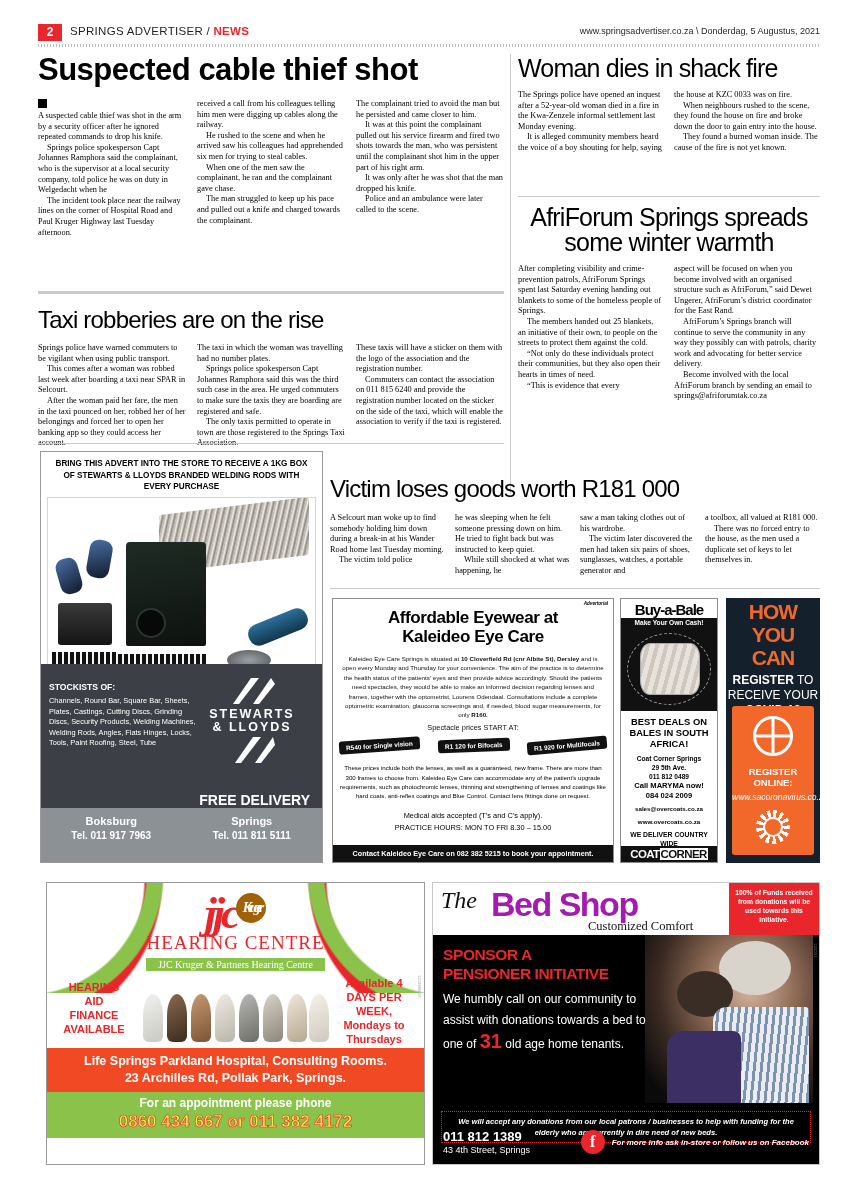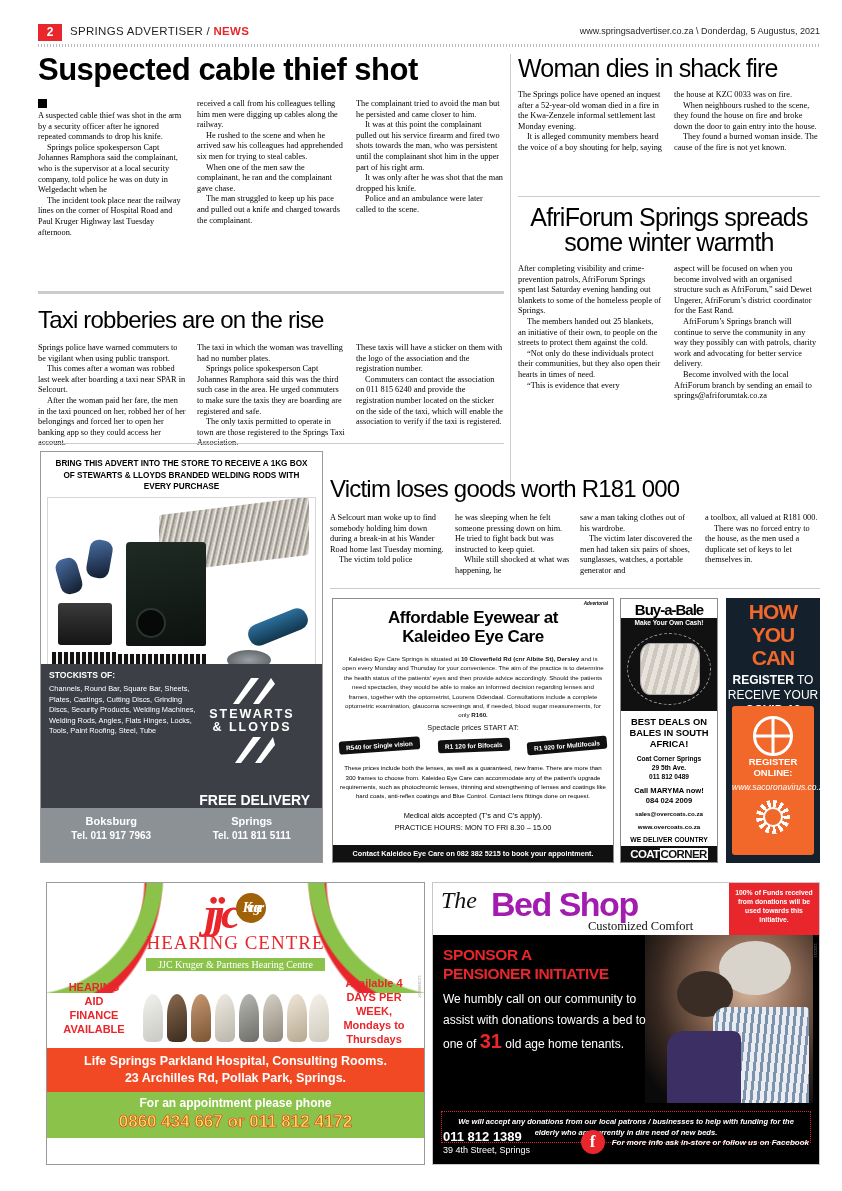--- a/index.html
+++ b/index.html
@@ -92,21 +92,21 @@
   #ad-stewarts .sl-top {
     padding: 6px 8px 2px; text-align: center; font-weight: bold;
     font-size: 8.2px; line-height: 11.5px; color: #000;
   }
   #ad-stewarts .sl-photo {
     position: relative; margin: 2px 6px 0; height: 198px;
     background: #ffffff; border: 1px solid #d7d7d7; overflow: hidden;
   }
   #ad-stewarts .sl-dark {
     position: absolute; left: 0; bottom: 42px; right: 0; top: 212px;
-    background: #3c4046; color: #fff; padding: 6px 8px;
+    background: #3c4046; color: #fff; padding: 18px 8px;
   }
   #ad-stewarts .stock-h { font-size: 8.6px; font-weight: bold; margin-bottom: 4px; }
   #ad-stewarts .stock-t { font-size: 7.4px; line-height: 10.6px; width: 150px; }
   #ad-stewarts .sl-web { position: absolute; left: 8px; bottom: 6px; font-size: 6.6px; font-weight: bold; }
   #ad-stewarts .sl-logo {
     position: absolute; right: 14px; top: 14px; width: 112px; text-align: center; color: #fff;
   }
   #ad-stewarts .sl-logo .name { font-size: 12.5px; font-weight: bold; letter-spacing: 2px; line-height: 13px; }
   #ad-stewarts .sl-free { position: absolute; right: 12px; bottom: 12px; font-size: 14px; font-weight: bold; }
   #ad-stewarts .sl-branches {
@@ -182,21 +182,21 @@
   }
   #ad-bale .bale {
     position: absolute; left: 19px; top: 16px; width: 60px; height: 52px;
     background: repeating-linear-gradient(105deg,#e7e3dc 0 5px,#cdc7bd 5px 9px);
     border-radius: 10px/14px; border: 1px solid #aaa;
   }
   #ad-bale .ring { position:absolute; left:6px; top:6px; right:6px; bottom:6px;
     border: 1px dashed #fff; border-radius: 50%; opacity: .6; }
   #ad-bale .bb-deals { font-size: 9.4px; font-weight: bold; line-height: 11px; margin-top: 5px; }
   #ad-bale .bb-addr { font-size: 6.6px; font-weight: bold; line-height: 9px; margin-top: 5px; }
-  #ad-bale .bb-call { font-size: 7.6px; font-weight: bold; line-height: 10px; margin-top: 5px; }
+  #ad-bale .bb-call { font-size: 7.6px; font-weight: bold; line-height: 10px; }
   #ad-bale .bb-mail { font-size: 6.2px; font-weight: bold; line-height: 8.6px; margin-top: 4px; }
   #ad-bale .bb-deliver { font-size: 6.8px; font-weight: bold; line-height: 9px; margin-top: 4px; }
   #ad-bale .bb-foot {
     position: absolute; left: 0; bottom: 0; width: 100%; background: #111; color: #fff;
     font-size: 11.5px; font-weight: bold; letter-spacing: -0.6px; padding: 2px 0;
   }
   #ad-bale .bb-foot .hilite { background: #fff; color: #111; padding: 0 1px; }
 
   
   #ad-covid {
@@ -213,21 +213,21 @@
     background: #f2682a; border-radius: 3px; padding-top: 10px;
   }
   #ad-covid .globe {
     width: 40px; height: 40px; margin: 0 auto; border-radius: 50%;
     border: 3px solid #fff; position: relative;
   }
   #ad-covid .globe:before { content:""; position:absolute; left:50%; top:-3px; bottom:-3px; width:3px;
     background:#fff; transform: translateX(-50%); }
   #ad-covid .globe:after { content:""; position:absolute; top:50%; left:-3px; right:-3px; height:3px;
     background:#fff; transform: translateY(-50%); }
-  #ad-covid .ro { font-size: 9.5px; font-weight: bold; line-height: 11px; }
+  #ad-covid .ro { font-size: 9.5px; font-weight: bold; line-height: 11px; margin-top: 10px; }
   #ad-covid .rurl { font-size: 8.5px; font-style: italic; line-height: 10px; margin-top: 4px; }
   #ad-covid .seal { width: 34px; height: 34px; margin: 8px auto 0; border-radius: 50%;
     background: repeating-conic-gradient(#fff 0deg 14deg, #f2682a 14deg 28deg); position: relative; }
   #ad-covid .seal:after { content:""; position:absolute; inset:7px; border-radius:50%;
     background:#f2682a; border:2px solid #fff; }
 
   
   #ad-hearing {
     position: absolute; left: 46px; top: 882px; width: 379px; height: 283px;
     background: #fff; border: 1px solid #9a9a9a; overflow: hidden;
@@ -588,21 +588,21 @@
         <div class="aid" style="left:150px;background:linear-gradient(150deg,#efe7d9,#b6a890);"></div>
         <div class="aid" style="left:172px;background:linear-gradient(150deg,#f6f2ea,#cfc9bc);"></div>
       </div>
     </div>
     <div class="band-red">
       <div>Life Springs Parkland Hospital, Consulting Rooms.</div>
       <div>23 Archilles Rd, Pollak Park, Springs.</div>
     </div>
     <div class="band-green">
       <div class="l1">For an appointment please phone</div>
-      <div class="l2">0860 434 667  or  011 812 4172</div>
+      <div class="l2">0860 434 667  or  011 382 4172</div>
     </div>
     <div class="vcode">11C0986607</div>
   </div>
 
   <div id="ad-bed">
     <div class="bs-top">
       <div class="bs-the">The</div>
       <div class="bs-name">Bed Shop</div>
       <div class="bs-cc">Customized Comfort</div>
       <div class="bs-funds">100% of Funds received from donations will be used towards this initiative.</div>
@@ -618,21 +618,21 @@
         <div>SPONSOR A</div>
         <div>PENSIONER INITIATIVE</div>
       </div>
       <div class="bs-p">
         <span>We humbly call on our community to assist with donations towards a bed to one of </span><span class="bs-31">31</span><span> old age home tenants.</span>
       </div>
     </div>
     <div class="bs-note">We will accept any donations from our local patrons / businesses to help with funding for the elderly who are currently in dire need of new beds.</div>
     <div class="bs-foot">
       <div class="bs-tel">011 812 1389</div>
-      <div class="bs-addr">39 4th Street, Springs</div>
+      <div class="bs-addr">43 4th Street, Springs</div>
       <div class="bs-fb">
         <div class="fb-icon">f</div>
         <div class="bs-fbt">For more info ask in-store or follow us on Facebook</div>
       </div>
     </div>
     <div class="vcode">110CG1</div>
   </div>
 
 </div>
 

